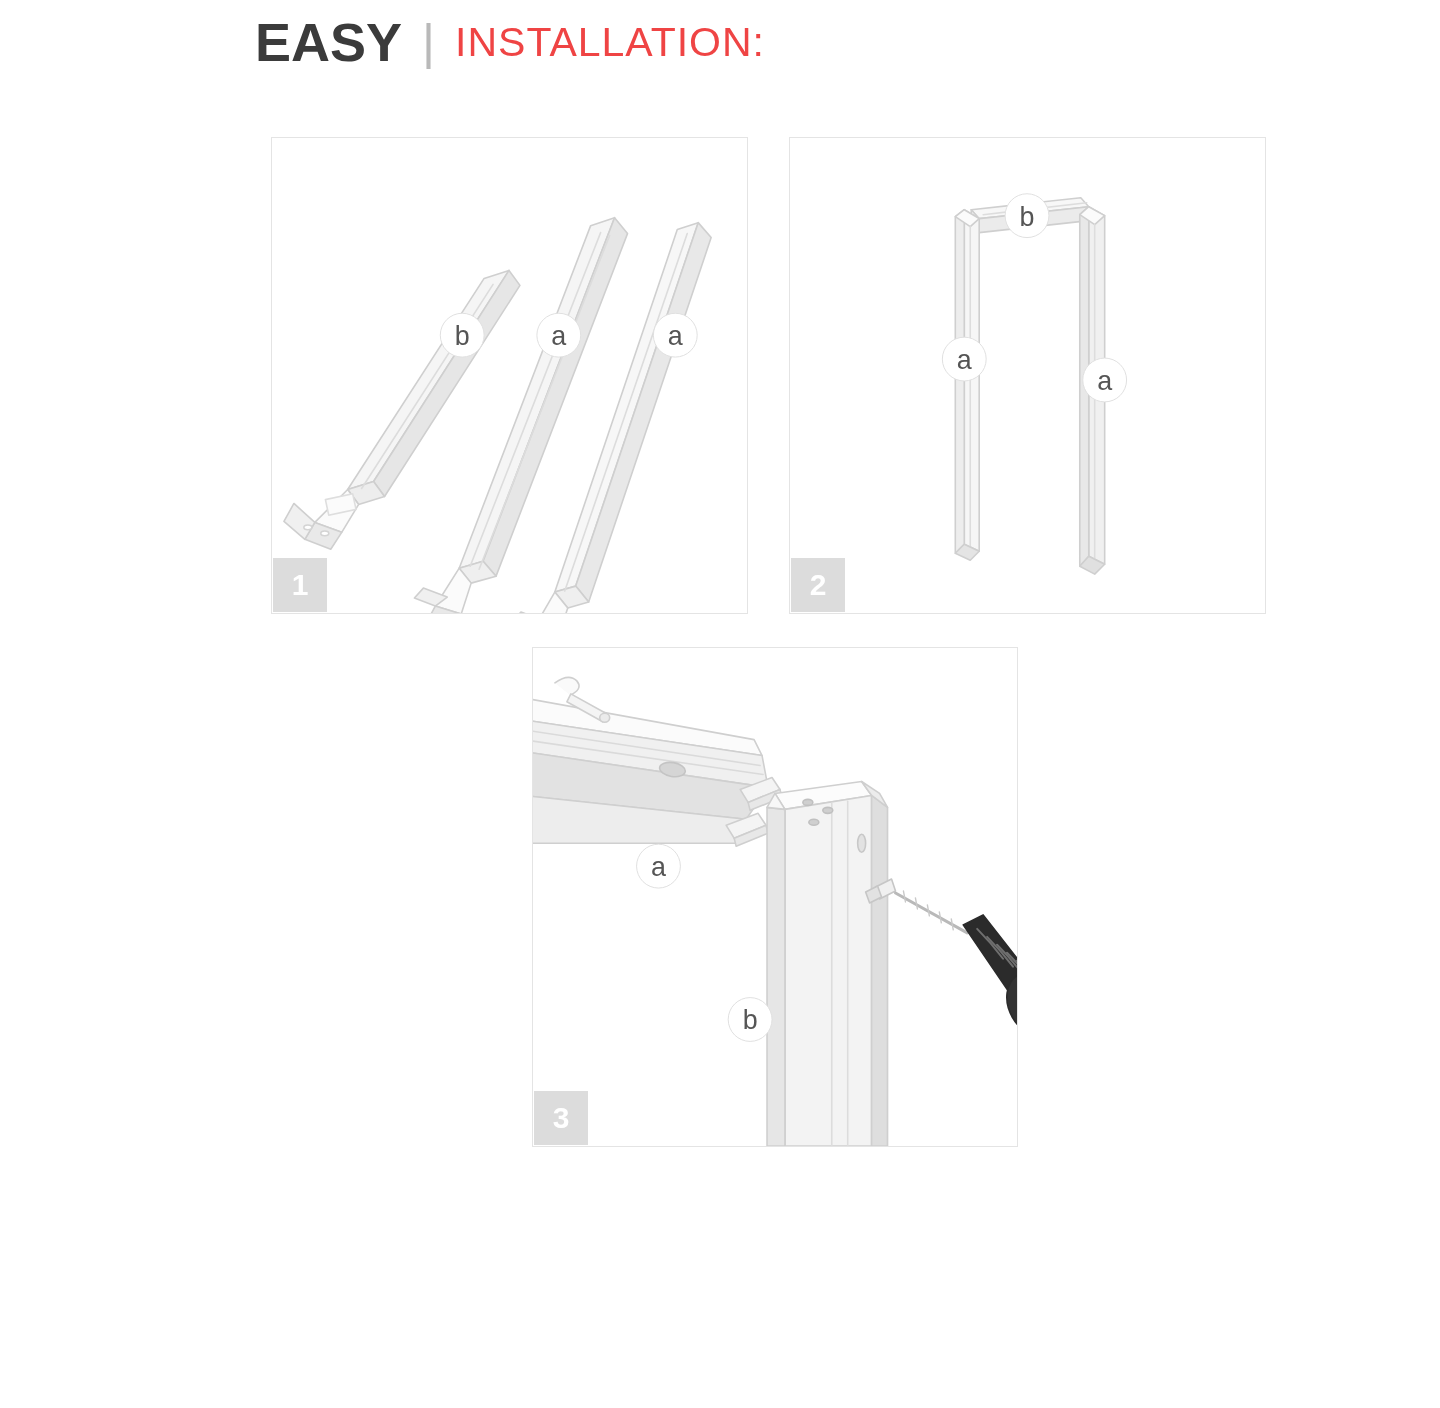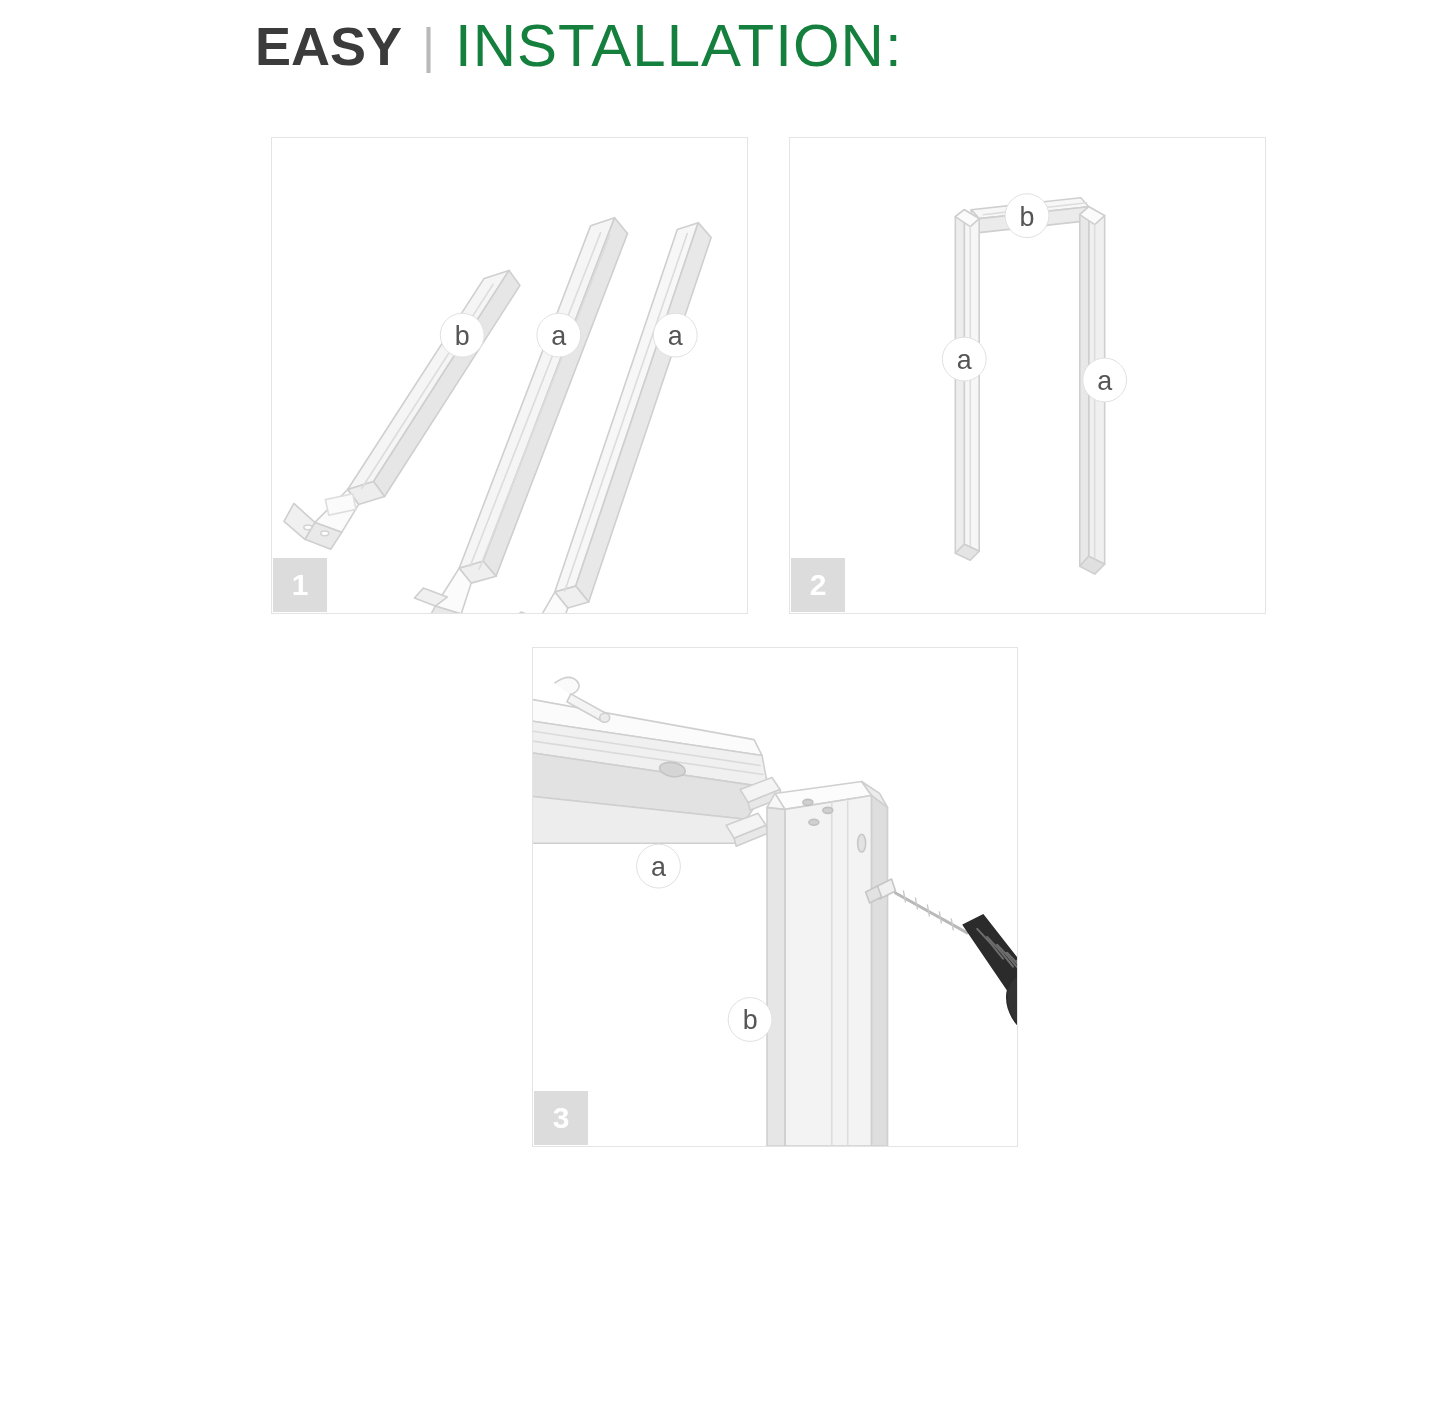--- a/index.html
+++ b/index.html
@@ -32,23 +32,23 @@
     color: #3b3b3b;
     letter-spacing: 0px;
   }
   .heading .divider {
     font-size: 50px;
     font-weight: 300;
     color: #b9b9b9;
     margin: 0 16px;
   }
   .heading .word-light {
-    font-size: 60px;
+    font-size: 41px;
     font-weight: 300;
-    color: #15803d;
+    color: #ef4444;
     letter-spacing: 1px;
   }
 
   
   .panel {
     position: absolute;
     border: 1px solid #e4e4e4;
     background: #ffffff;
     box-sizing: border-box;
   }

